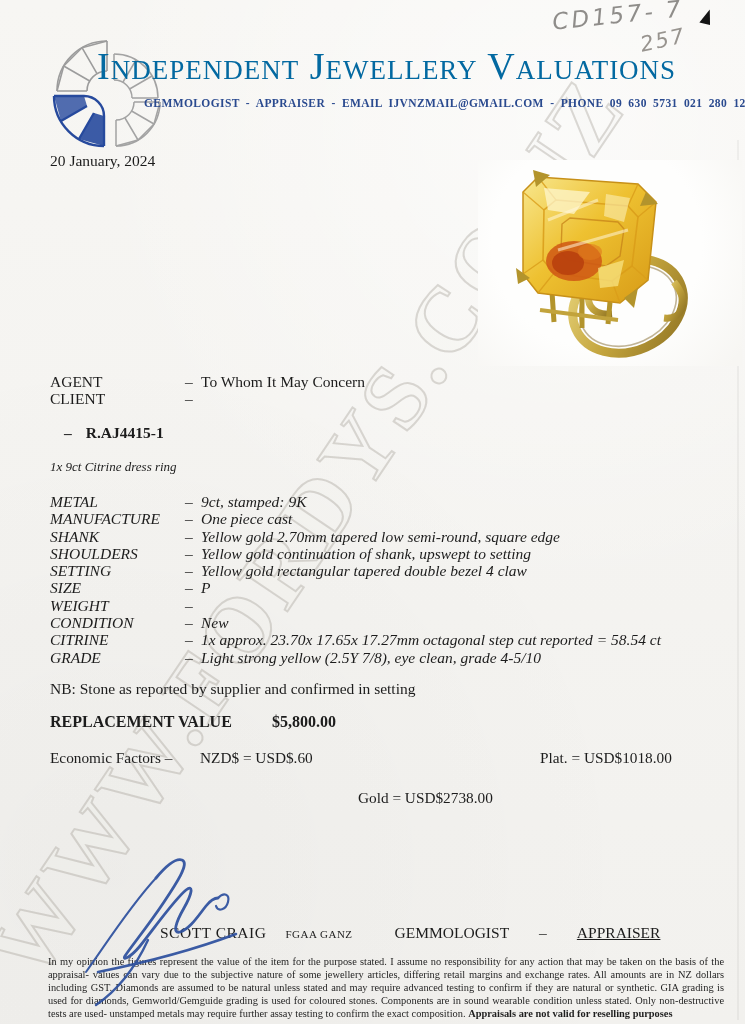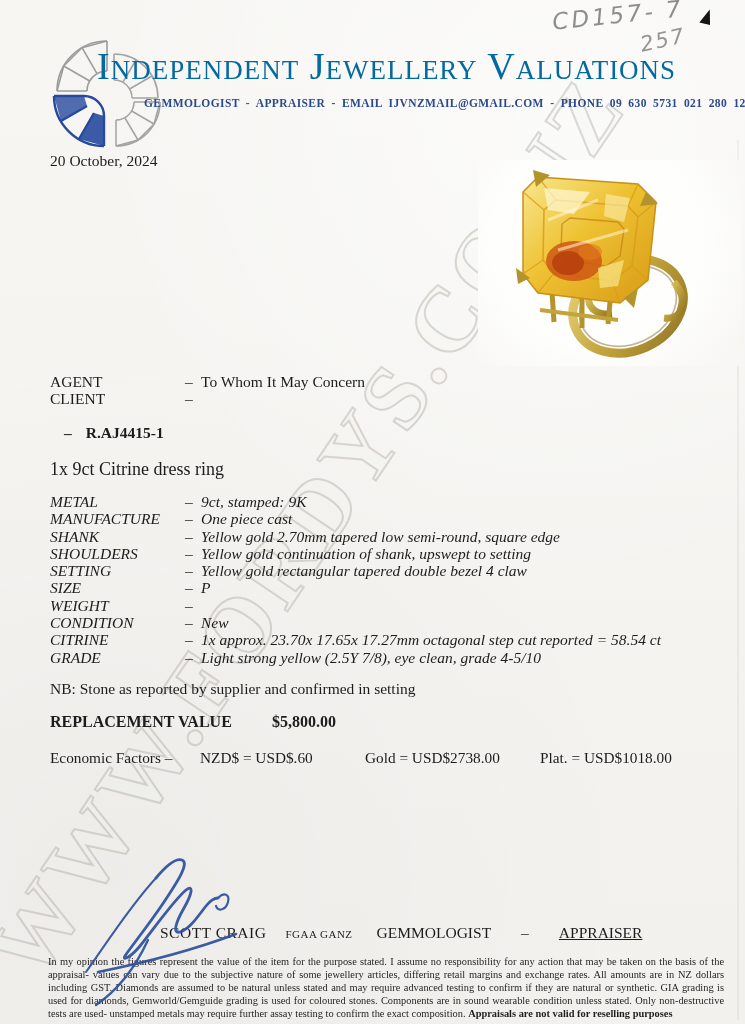--- a/index.html
+++ b/index.html
@@ -75,39 +75,39 @@
   .kv-dash  { width:16px; flex:none; }
   .kv-value { flex:1; white-space:nowrap; }
   .kv-extra { position:absolute; left:490px; top:0; white-space:nowrap; }
 
   .parties  { position:absolute; left:50px; top:373px; z-index:2; }
   .vheading {
     position:absolute; left:50px; top:424px; z-index:2;
     font-size:15.5px; font-weight:bold; display:flex; white-space:nowrap;
   }
   .vh-dash { margin:0 14px; }
-  .item-desc { position:absolute; left:50px; top:459px; font-size:18px; z-index:2; }
+  .item-desc { position:absolute; left:50px; top:459px; font-size:13px; z-index:2;font-style:italic; }
   .specs    { position:absolute; left:50px; top:493px; z-index:2; width:660px;font-style:italic; }
   .nb       { position:absolute; left:50px; top:680px; font-size:15.5px; z-index:2; }
 
   .replacement { position:absolute; left:50px; top:713px; z-index:2; display:flex; font-weight:bold; font-size:16px; }
   .replacement .r-label { width:222px; flex:none; }
 
   .econ { position:absolute; left:50px; top:749px; z-index:2; font-size:15.3px; height:20px; width:660px; }
   .econ span { position:absolute; top:0; white-space:nowrap; }
   .econ .e-label { left:0; }
   .econ .e-nzd   { left:150px; }
-  .econ .e-gold  { left:315px; }
+  .econ .e-gold  { left:308px;margin-top:40px; }
   .econ .e-plat  { left:490px; }
 
   .signature { position:absolute; left:78px; top:840px; z-index:3; }
   .sigline { position:absolute; left:160px; top:924px; z-index:2; white-space:nowrap; }
   .sig-name  { font-size:15.5px; letter-spacing:.5px; }
   .sig-creds { font-size:11px; letter-spacing:.5px; margin-left:15px; }
-  .sig-role1 { font-size:15.5px; margin-left:20px; }
+  .sig-role1 { font-size:15.5px; margin-left:38px; }
   .sig-dash  { font-size:15.5px; margin-left:26px; }
   .sig-role2 { font-size:15.5px; margin-left:26px;text-decoration:underline; }
 
   .disclaimer {
     position:absolute; left:48px; top:955px; width:676px; z-index:2;
     font-size:10.4px; line-height:13px; text-align:justify; color:#1f1f1f;
   }
 </style>
 </head>
 <body>
@@ -155,21 +155,21 @@
           <path d="M35,103 L50,77 M17,85 L43,70"></path>
         </g>
         <polygon points="60,110 35,103 50,77 60,80" fill="#274a9d" opacity="0.9"></polygon>
         <polygon points="10,60 17,85 43,70 40,60" fill="#274a9d" opacity="0.8"></polygon>
       </svg>
     </div>
     <div class="title">Independent Jewellery Valuations</div>
     <div class="subtitle">GEMMOLOGIST  -  APPRAISER  -  EMAIL IJVNZMAIL@GMAIL.COM  -  PHONE 09 630 5731  021 280 1223</div>
   </header>
 
-  <div class="date">20 October, 2024</div>
+  <div class="date">20 January, 2024</div>
 
   <div class="photo">
     <svg width="264" height="206" viewBox="0 0 264 206">
       <defs>
         <linearGradient id="stoneG" x1="0" y1="0" x2="1" y2="1">
           <stop offset="0" stop-color="#f8e78e"></stop>
           <stop offset="0.45" stop-color="#eec131"></stop>
           <stop offset="1" stop-color="#d79a16"></stop>
         </linearGradient>
         <linearGradient id="goldG" x1="0" y1="0" x2="1" y2="1">

